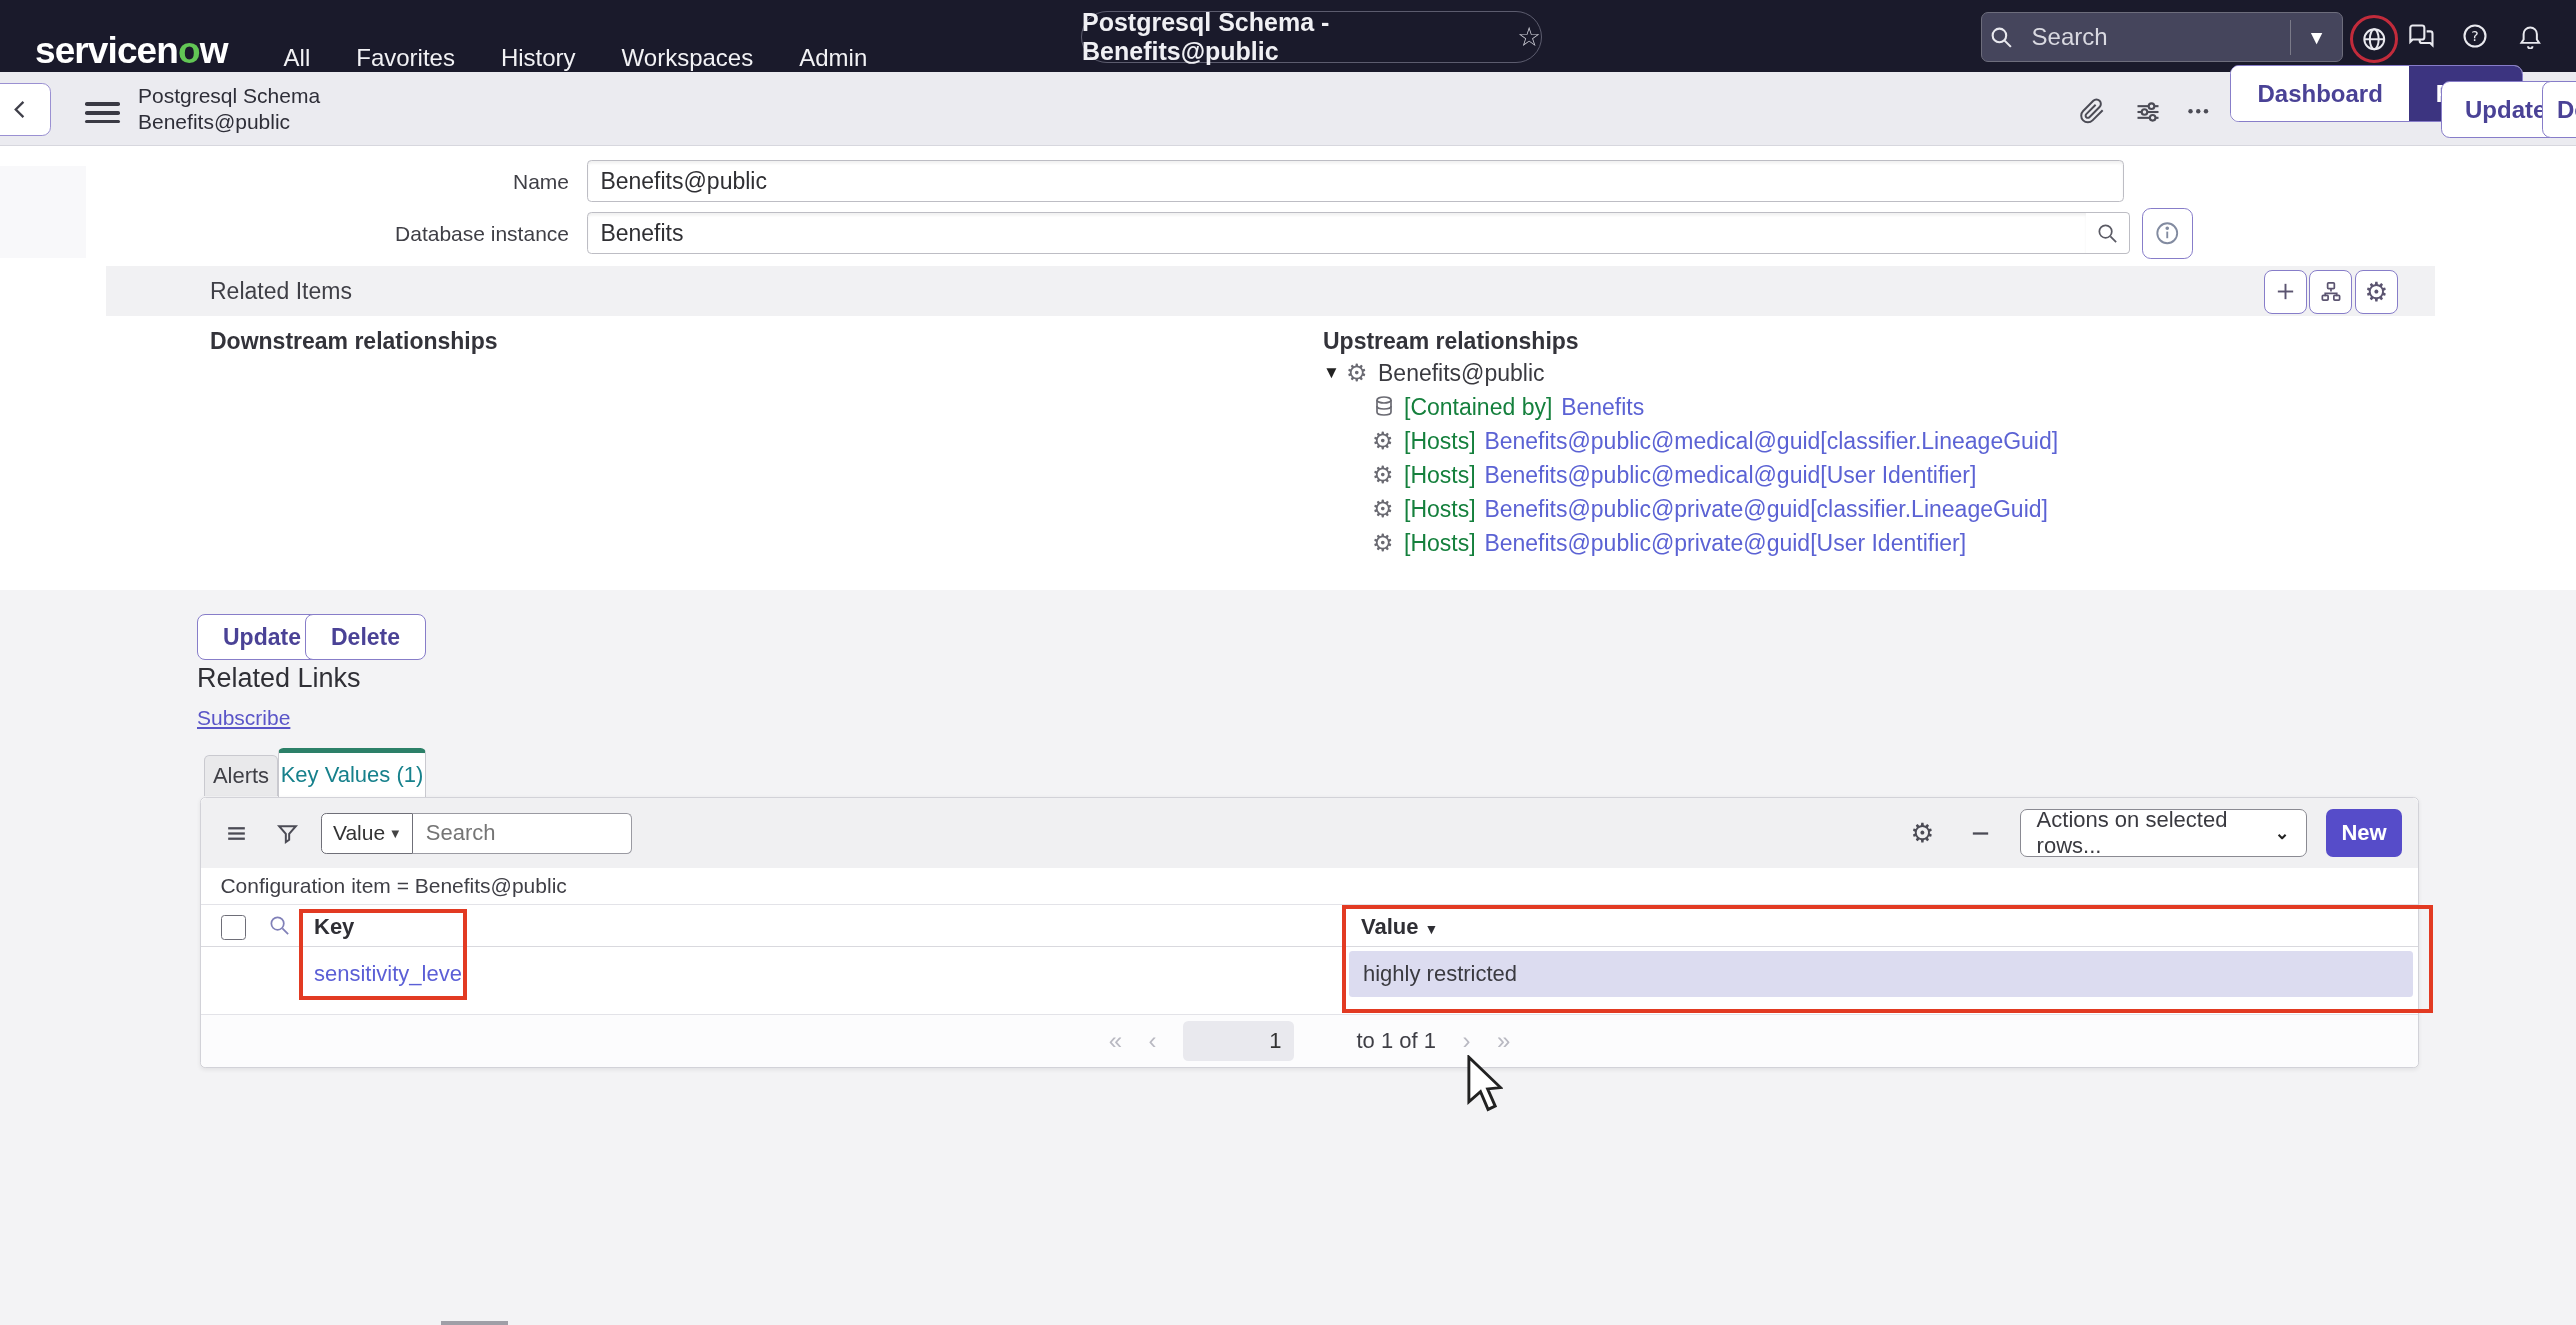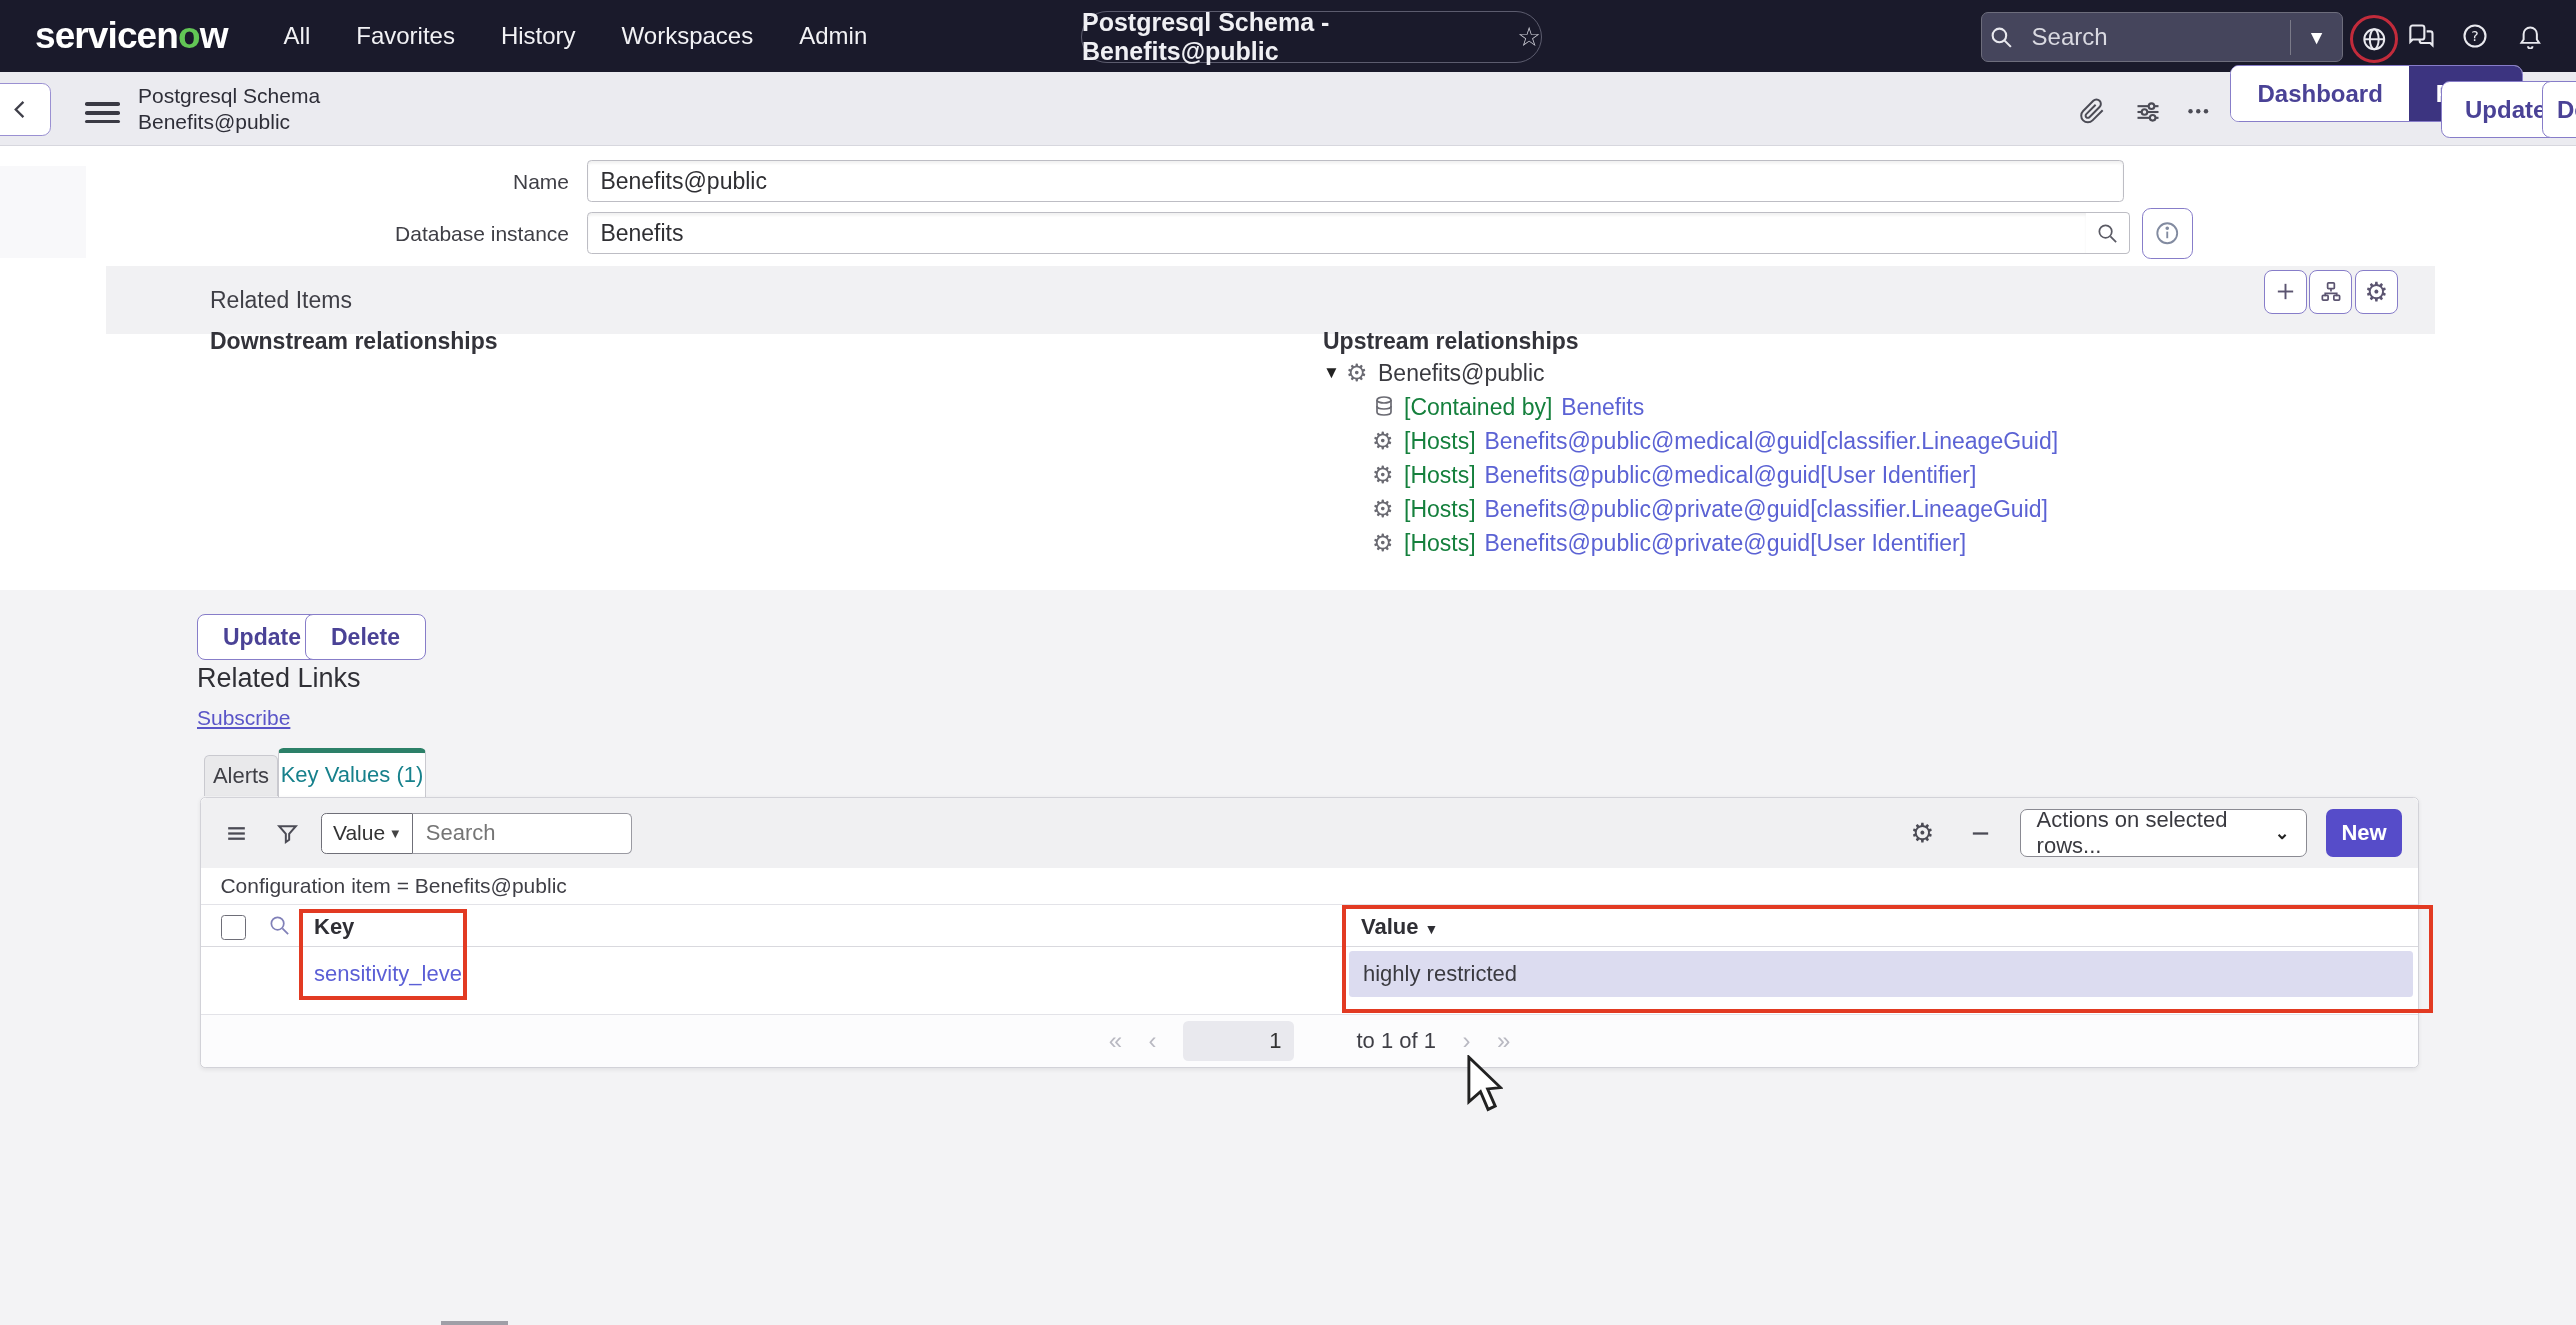--- a/index.html
+++ b/index.html
@@ -2,21 +2,21 @@
 <html style="font-size:14px"><head>
 <meta charset="utf-8">
 <style>
   html,body{margin:0;padding:0;}
   body{font-family:"Liberation Sans",sans-serif;background:#f3f3f5;}
   .stage{position:relative;width:2576px;height:1325px;overflow:hidden;background:#f3f3f5;}
   .abs{position:absolute;}
   svg{display:block;}
 
   
-  .topnav{left:0;top:0;width:2576px;height:72px;background:#1a1a2b;display:flex;align-items:center;}
+  .topnav{left:0;top:0;width:2576px;height:72px;background:#1a1a2b;display:flex;align-items:flex-end;}
   .logo{margin-left:35px;font-size:37px;font-weight:bold;color:#ffffff;letter-spacing:-0.9px;}
   .logo .green-o{color:#62c655;}
   .nav-items{display:flex;gap:46px;margin-left:56px;}
   .nav-item{color:#f2f2f5;font-size:24px;cursor:pointer;}
   .context-pill{left:1081px;top:10.6px;width:459px;height:50px;border:1.8px solid #5c5c6e;border-radius:26.5px;
     display:flex;align-items:center;justify-content:center;gap:12.4px;color:#f0f0f4;font-size:25px;font-weight:600;}
   .pill-star{color:#cfcfd8;font-size:26.5px;font-weight:normal;}
   .nav-search{left:1981px;top:12.4px;width:360px;height:48px;background:#45455c;border:0.9px solid #6d6d7c;border-radius:7px;
     display:flex;align-items:center;}
   .nav-search .ph{color:#d9d9e1;font-size:24px;margin-left:10.6px;flex:1;}
@@ -44,21 +44,21 @@
   .form-bg{left:0;top:146px;width:2576px;height:444px;background:#ffffff;}
   .ghost-square{left:0;top:166px;width:86px;height:92px;background:#f8f8fa;}
   .fld-label{position:absolute;width:212px;text-align:right;font-size:21px;color:#3f3f46;}
   .fld-input{position:absolute;height:42px;border:0.9px solid #bdbdc4;border-radius:4.4px;font-size:23px;color:#2f2f33;
     padding:0 12.4px;box-sizing:border-box;background:#fff;box-shadow:inset 0 2.6px 2.6px rgba(0,0,0,0.06);font-family:"Liberation Sans",sans-serif;}
   .ref-btn{left:2086px;top:212px;width:44px;height:42px;background:#fff;border:0.9px solid #bdbdc4;border-left:none;
     border-radius:0 4.4px 4.4px 0;display:flex;align-items:center;justify-content:center;color:#5a5a64;box-sizing:border-box;}
   .info-btn{left:2142px;top:208px;width:49px;height:49px;background:#fff;border:1.8px solid #877dc9;border-radius:8.8px;
     display:flex;align-items:center;justify-content:center;color:#828ba0;}
 
-  .related-band{left:106px;top:266px;width:2329px;height:68px;background:#f1f1f3;display:flex;align-items:center;}
+  .related-band{left:106px;top:266px;width:2329px;height:50px;background:#f1f1f3;display:flex;align-items:center;}
   .related-band .title{margin-left:104px;font-size:23px;color:#3f3f46;}
   .band-btns{position:absolute;right:37px;top:3.5px;display:flex;gap:2.6px;}
   .band-btn{width:43px;height:44px;background:#fff;border:1.8px solid #877dc9;border-radius:8px;
     display:flex;align-items:center;justify-content:center;color:#5b5470;box-sizing:border-box;cursor:pointer;}
 
   .col-head{position:absolute;font-size:23px;font-weight:bold;color:#33333a;}
   .tree{left:1323px;top:356px;width:1147px;}
   .tree-row{display:flex;align-items:center;height:34px;font-size:23px;color:#3a3a40;}
   .tree-row .caret{width:23px;font-size:17px;color:#222;}
   .tree-row .ticon{width:32px;color:#6a6a72;display:flex;align-items:center;}

